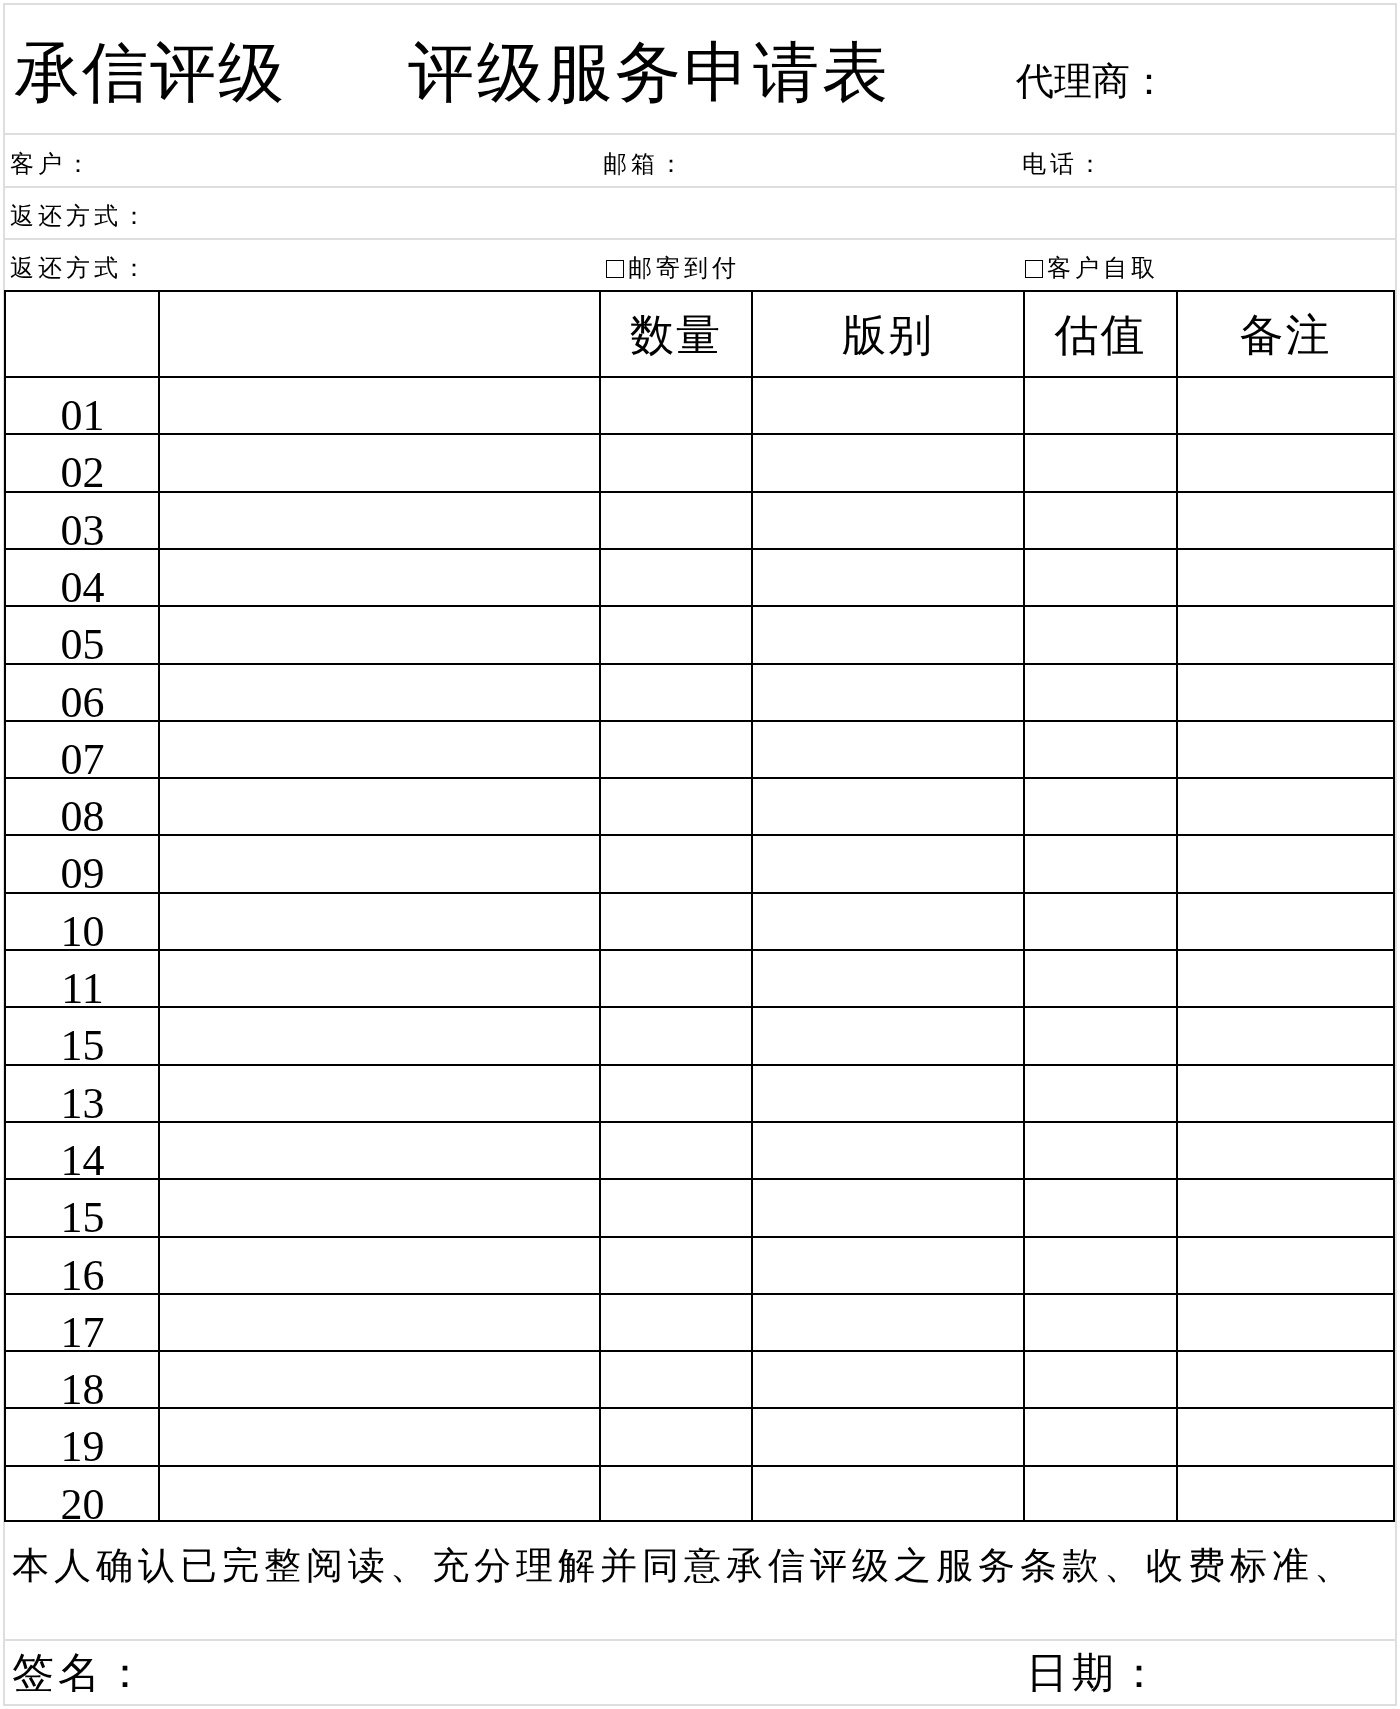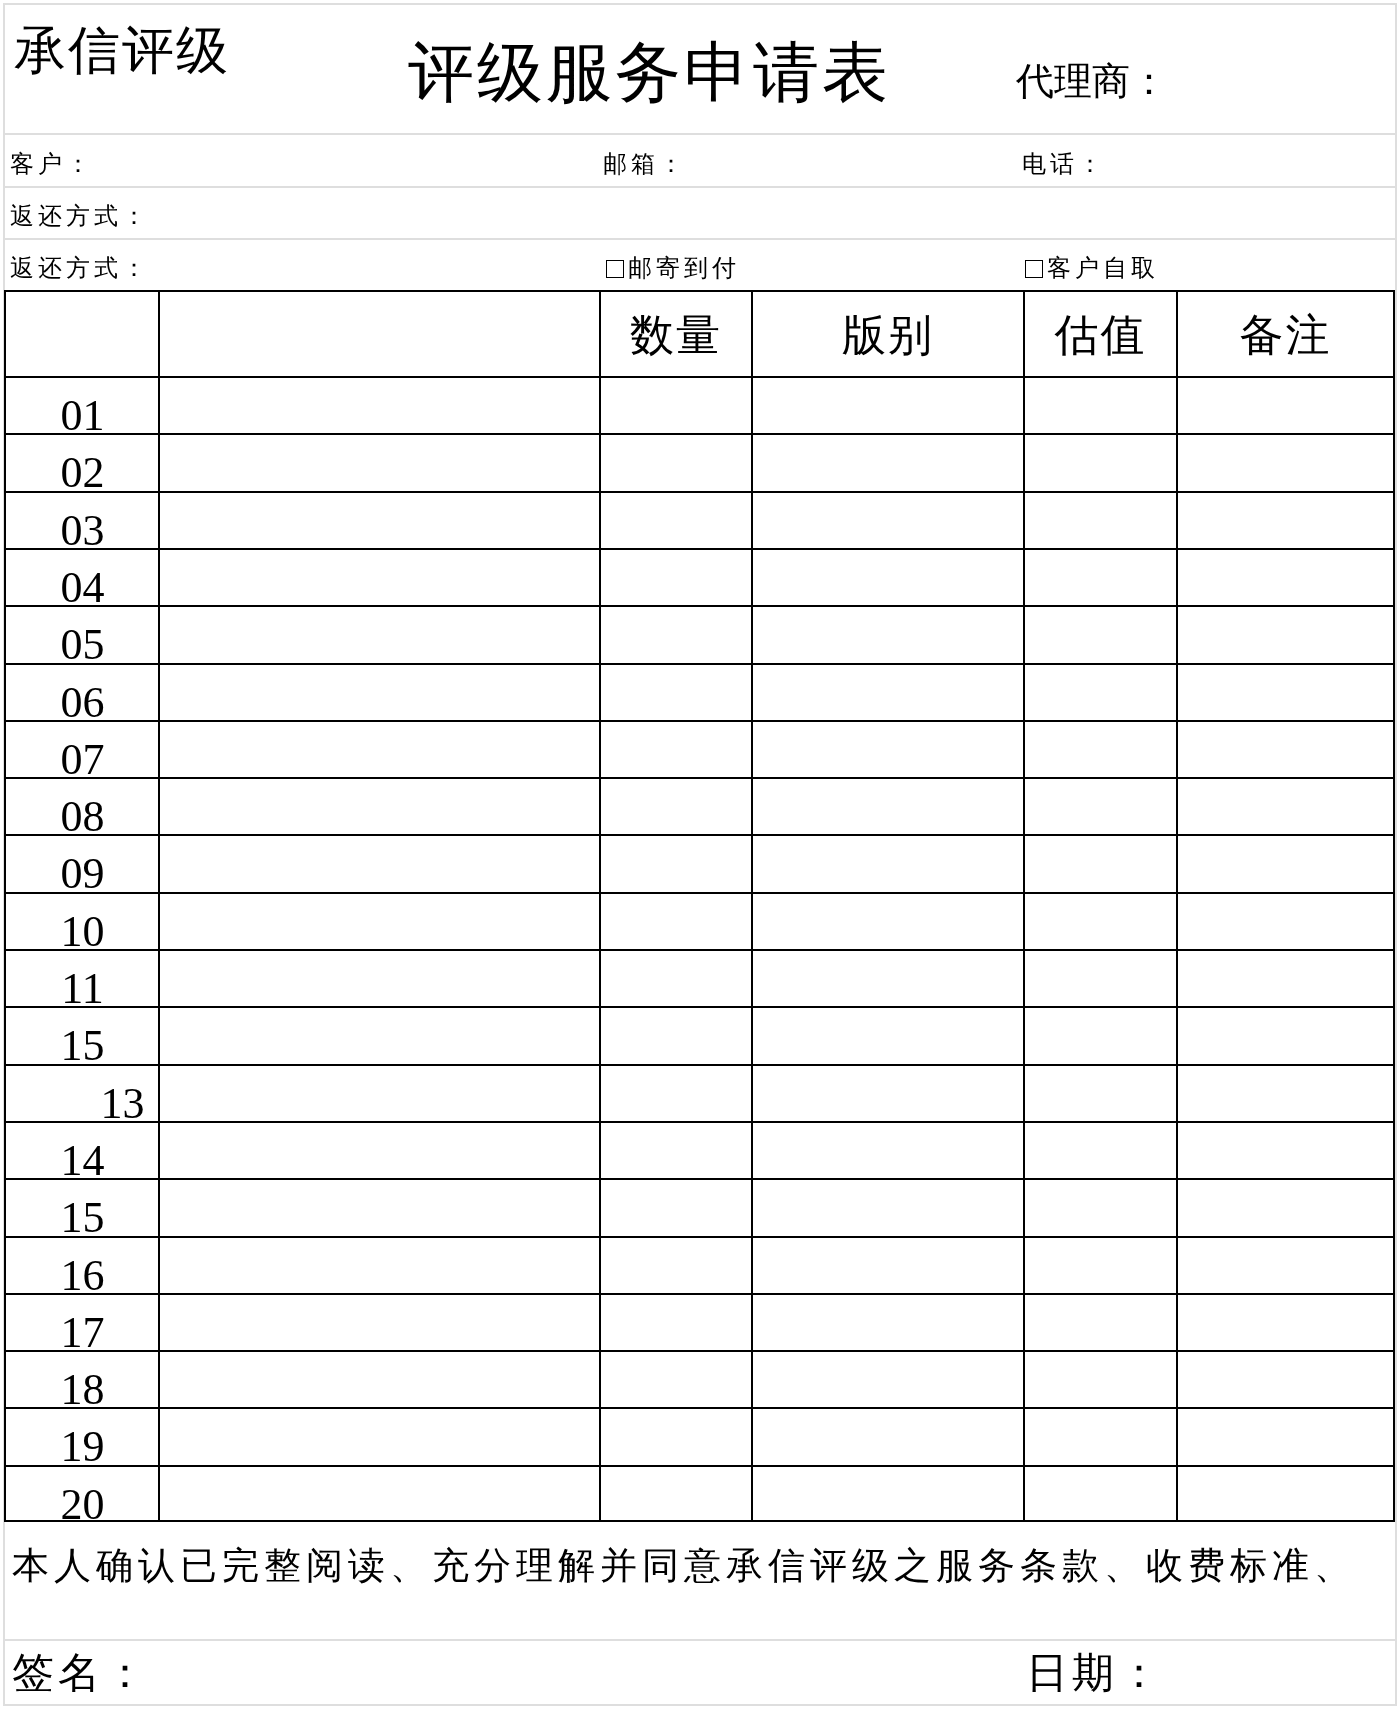--- a/index.html
+++ b/index.html
@@ -5,21 +5,21 @@
   html, body { margin: 0; padding: 0; background: #ffffff; }
   body {
     width: 1400px; height: 1709px; position: relative; overflow: hidden;
     font-family: "DejaVu Serif", "Liberation Serif", serif; color: #000;
   }
   .hline { position: absolute; height: 2px; background: #dedede; }
   .vline { position: absolute; width: 2px; background: #dedede; }
   .text { position: absolute; white-space: nowrap; line-height: 1; }
 
   
-  .title-brand { left: 14px; top: 24px; font-size: 52px; letter-spacing: 2px; }
+  .title-brand { left: 14px; top: 40px; font-size: 66px; letter-spacing: 2px; }
   .title-form  { left: 408px; top: 40px; font-size: 66px; letter-spacing: 3px; }
   .agent-label { left: 1016px; top: 62px; font-size: 38px; }
 
   .info-label { font-size: 24px; letter-spacing: 4px; }
   .check-box {
     display: inline-block; width: 18px; height: 18px; border: 1.5px solid #000;
     vertical-align: -2px; margin-right: 4px; box-sizing: border-box;
   }
 
   
@@ -168,21 +168,21 @@
       <div style="position: absolute; left: 1019px; width: 151px; top: 659px; height: 55.3px; font-size: 26px; display: flex; align-items: center; justify-content: center;"></div>
       <div style="position: absolute; left: 1172px; width: 215px; top: 659px; height: 55.3px; font-size: 26px; display: flex; align-items: center; justify-content: center;"></div>
       <div class="row-line" style="top: 714.3px;"></div>
       <div class="row-num" style="top: 728.3px;">15</div>
       <div style="position: absolute; left: 154px; width: 439px; top: 716.3px; height: 55.3px; font-size: 26px; display: flex; align-items: center; justify-content: center;"></div>
       <div style="position: absolute; left: 595px; width: 150px; top: 716.3px; height: 55.3px; font-size: 26px; display: flex; align-items: center; justify-content: center;"></div>
       <div style="position: absolute; left: 747px; width: 270px; top: 716.3px; height: 55.3px; font-size: 26px; display: flex; align-items: center; justify-content: center;"></div>
       <div style="position: absolute; left: 1019px; width: 151px; top: 716.3px; height: 55.3px; font-size: 26px; display: flex; align-items: center; justify-content: center;"></div>
       <div style="position: absolute; left: 1172px; width: 215px; top: 716.3px; height: 55.3px; font-size: 26px; display: flex; align-items: center; justify-content: center;"></div>
       <div class="row-line" style="top: 771.6px;"></div>
-      <div class="row-num" style="top: 785.6px; padding-left: 40px;">13</div>
+      <div class="row-num" style="top: 785.6px;">13</div>
       <div style="position: absolute; left: 154px; width: 439px; top: 773.6px; height: 55.3px; font-size: 26px; display: flex; align-items: center; justify-content: center;"></div>
       <div style="position: absolute; left: 595px; width: 150px; top: 773.6px; height: 55.3px; font-size: 26px; display: flex; align-items: center; justify-content: center;"></div>
       <div style="position: absolute; left: 747px; width: 270px; top: 773.6px; height: 55.3px; font-size: 26px; display: flex; align-items: center; justify-content: center;"></div>
       <div style="position: absolute; left: 1019px; width: 151px; top: 773.6px; height: 55.3px; font-size: 26px; display: flex; align-items: center; justify-content: center;"></div>
       <div style="position: absolute; left: 1172px; width: 215px; top: 773.6px; height: 55.3px; font-size: 26px; display: flex; align-items: center; justify-content: center;"></div>
       <div class="row-line" style="top: 828.9px;"></div>
       <div class="row-num" style="top: 842.9px;">14</div>
       <div style="position: absolute; left: 154px; width: 439px; top: 830.9px; height: 55.3px; font-size: 26px; display: flex; align-items: center; justify-content: center;"></div>
       <div style="position: absolute; left: 595px; width: 150px; top: 830.9px; height: 55.3px; font-size: 26px; display: flex; align-items: center; justify-content: center;"></div>
       <div style="position: absolute; left: 747px; width: 270px; top: 830.9px; height: 55.3px; font-size: 26px; display: flex; align-items: center; justify-content: center;"></div>

